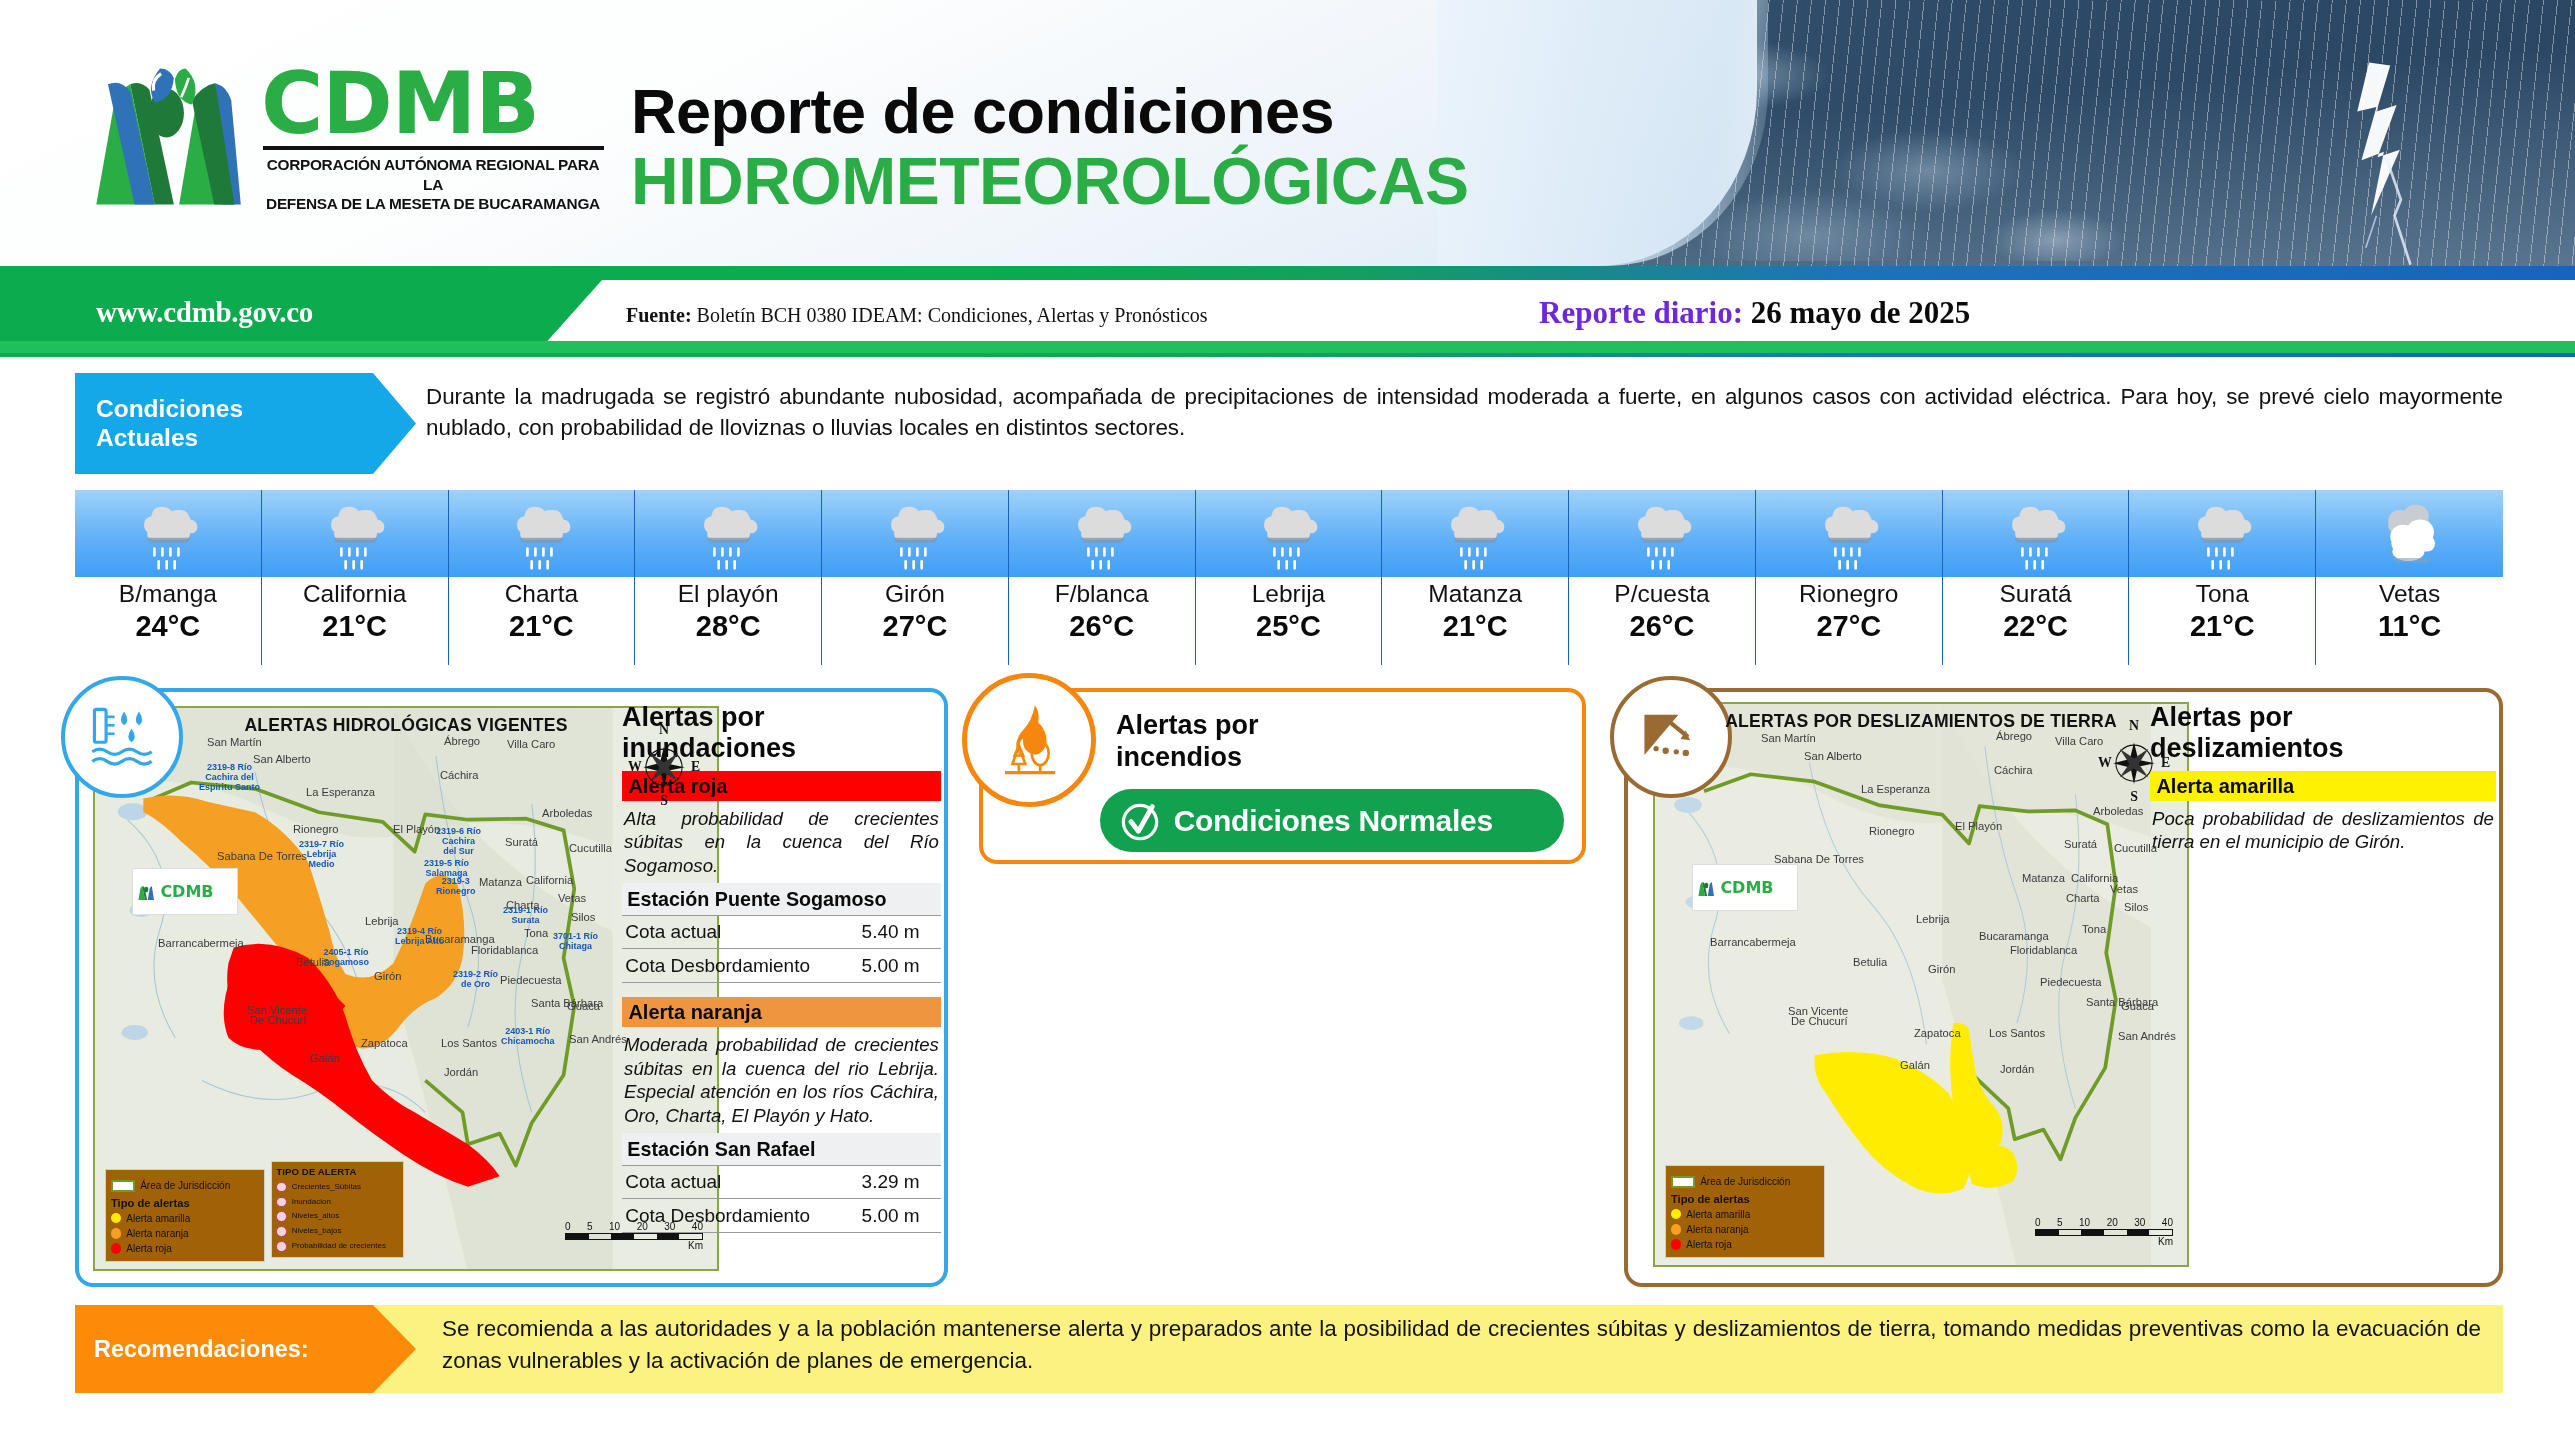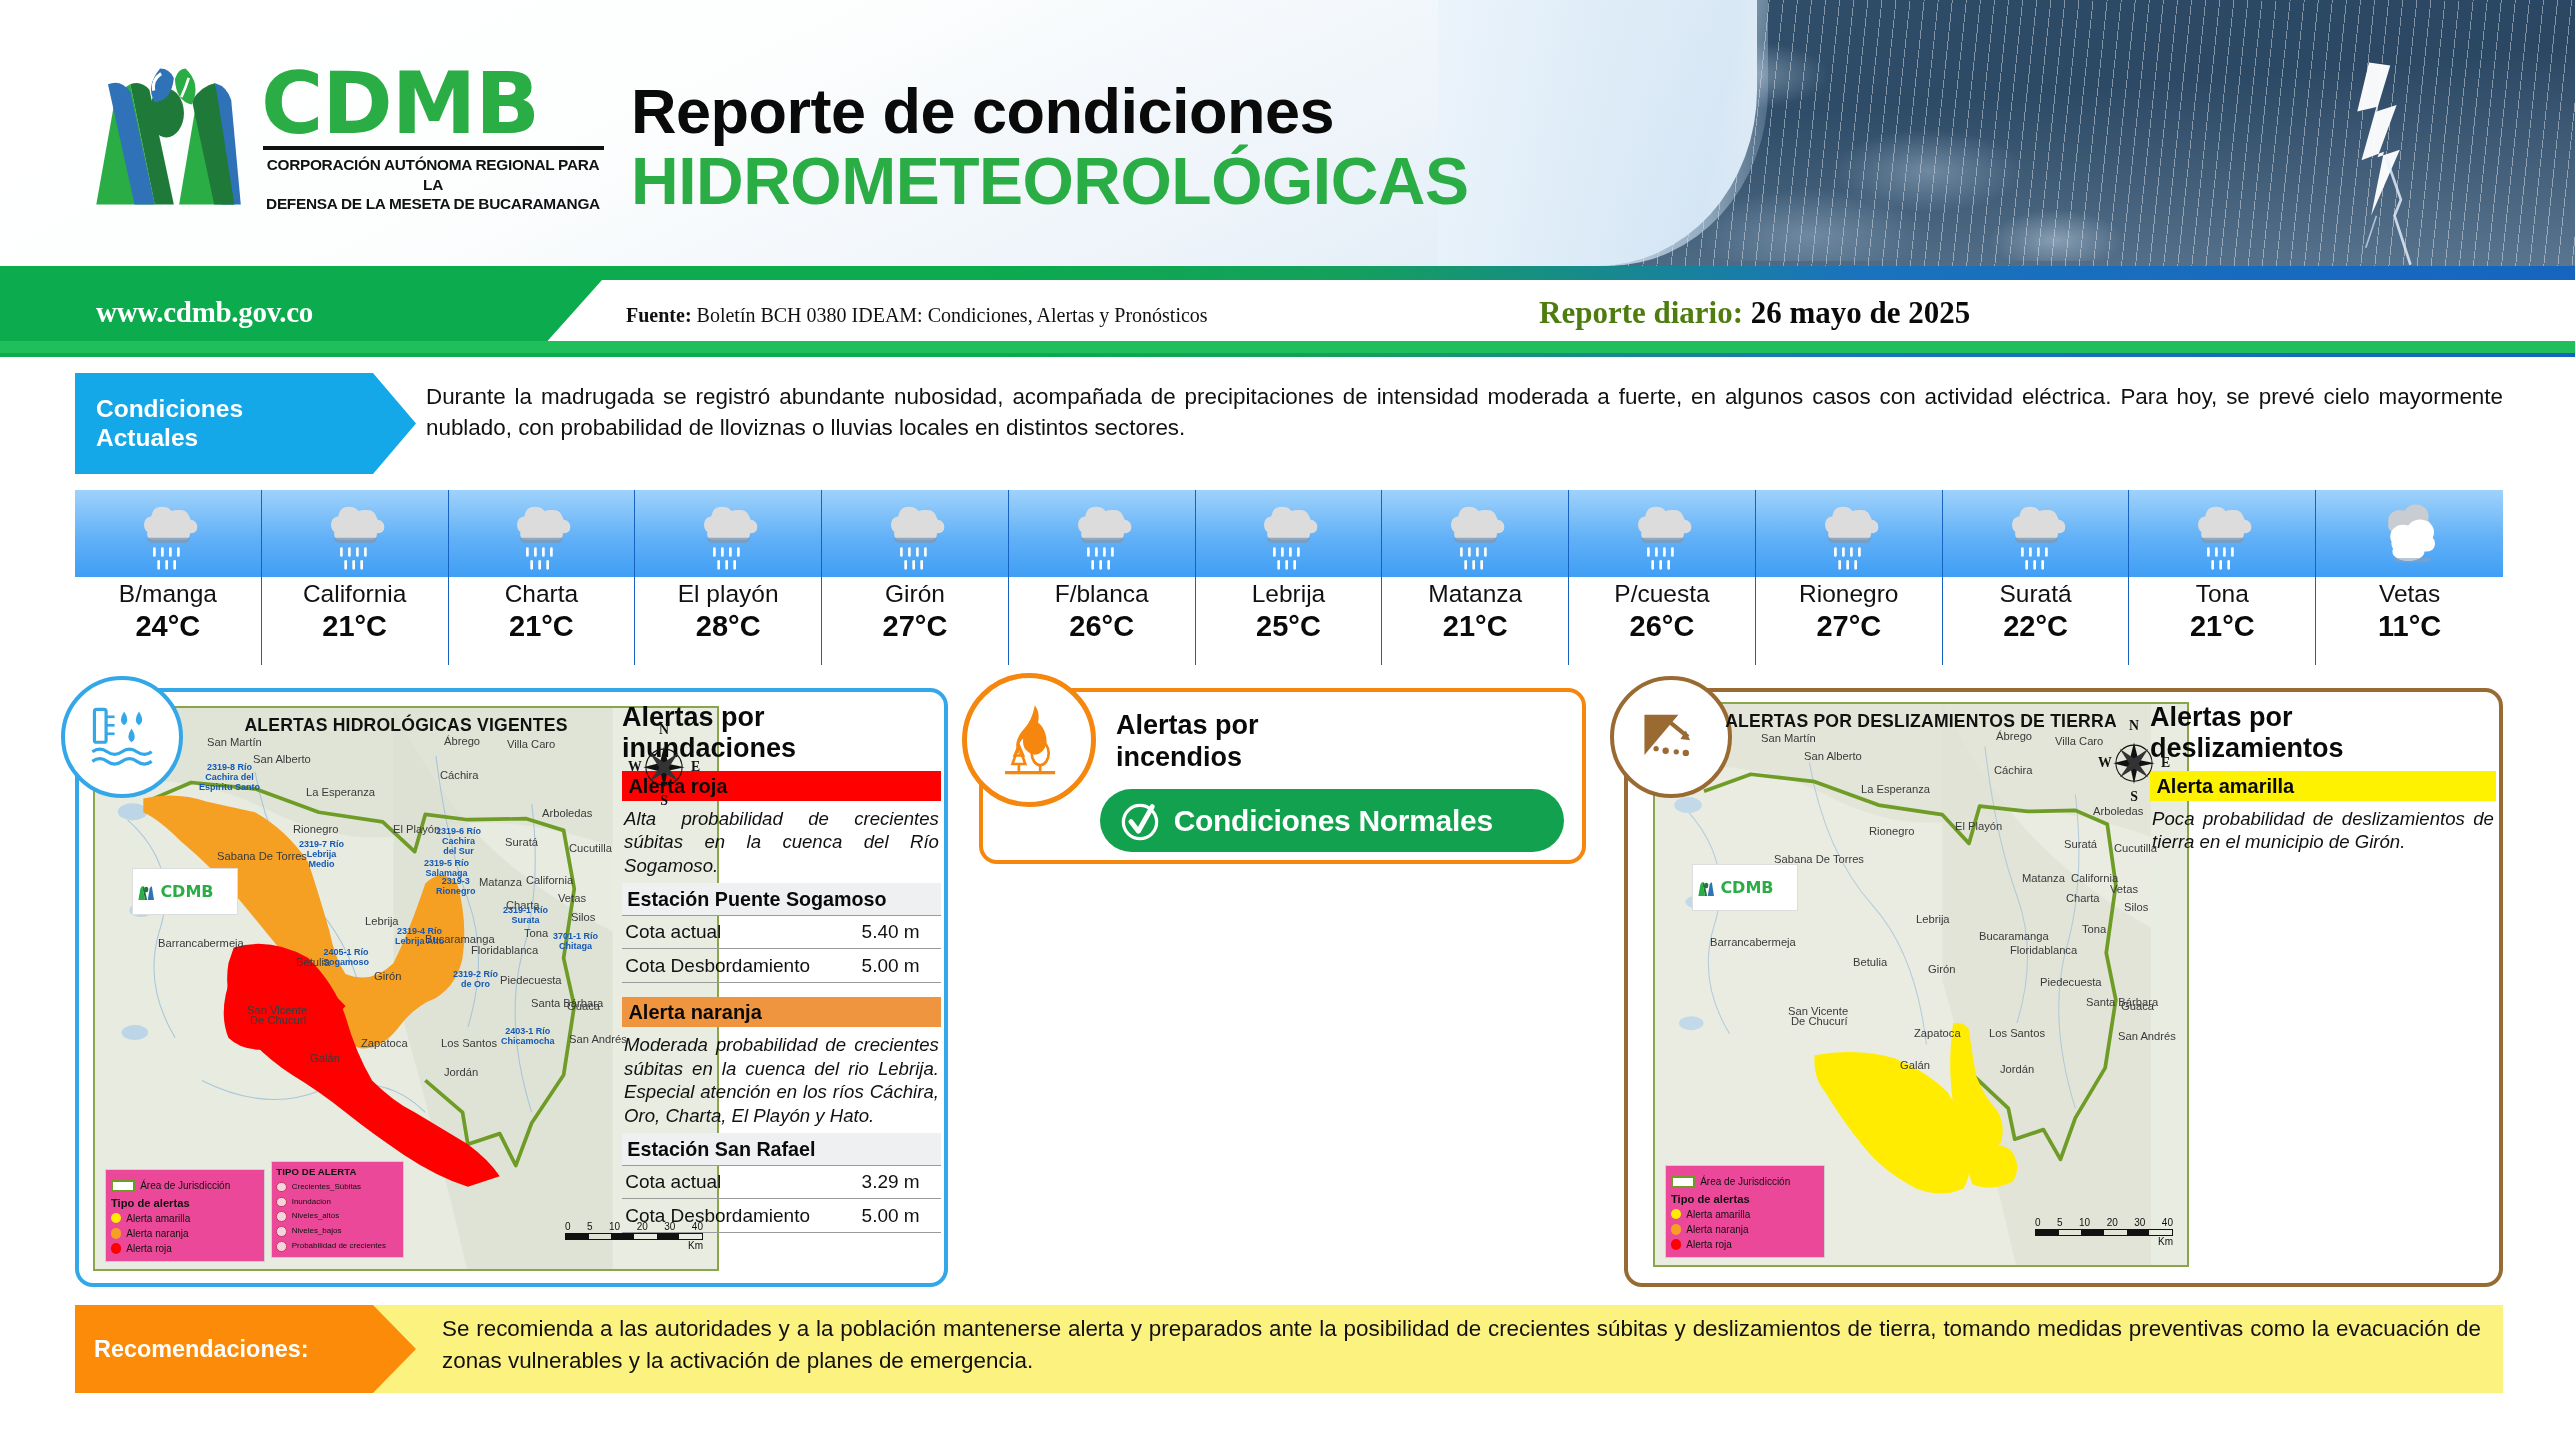--- a/index.html
+++ b/index.html
@@ -86,21 +86,21 @@
   }
   .infobar-url {
     position:absolute; left:96px; top:30px;
     font-size:29px; font-weight:bold; color:#ffffff; letter-spacing:-0.3px;
   }
   .infobar-source {
     position:absolute; left:626px; top:38px; font-size:20px; color:#111;
   }
   .infobar-source b { font-weight:bold; }
   .infobar-date { position:absolute; left:1539px; top:29px; font-size:31px; font-weight:bold; }
-  .infobar-date .lbl { color:#4d7c0f; }
+  .infobar-date .lbl { color:#6d28d9; }
   .infobar-date .val { color:#0a0a0a; }
   .infobar-rule { position:absolute; left:0; top:341px; width:2576px; height:11.7px; background:#1fbf5c; }
 
   
   .cond { position:absolute; left:75px; top:373px; width:2428px; height:101px; }
   .cond-tag {
     position:absolute; left:0; top:0; width:341px; height:101px; background:#14a8e8;
     clip-path: polygon(0 0, 298px 0, 341px 50%, 298px 100%, 0 100%);
     color:#fff; font-size:24.5px; font-weight:bold; line-height:1.18;
     padding:22.4px 0 0 21px;
@@ -196,21 +196,21 @@
     color:#fff; font-size:23.4px; font-weight:bold;
     display:flex; align-items:center; padding-left:19px;
   }
   .rec-text {
     position:absolute; left:367px; top:7.5px; width:2039px;
     font-size:22.4px; color:#111; line-height:1.45; text-align:justify;
   }
 
   
   .lg {
-    position:absolute; background:#ec4899; border:1.1px solid #cfcfcf; z-index:7;
+    position:absolute; background:#a16207; border:1.1px solid #cfcfcf; z-index:7;
     font-size:10px; color:#111;
   }
   .lg-a { left:9.6px; bottom:7.5px; width:160px; padding:5.3px 5.3px 6.4px 5.3px; }
   .lg-b { left:176px; bottom:11.7px; width:133px; padding:4.8px 4.3px; }
   .lg-row { display:flex; align-items:flex-start; gap:4.8px; margin-top:4.3px; }
   .dot { width:10.6px; height:10.6px; border-radius:50%; display:inline-block; }
   .lg-t { font-size:11.2px; font-weight:bold; margin-top:4.8px; }
   .lg-jur { width:24.5px; height:11.7px; border:2.1px solid #6f9c26; background:#fff; }
   .lg-bh { font-size:9.6px; font-weight:bold; letter-spacing:0.1px; }
   .lg-ico { width:10.6px; height:10.6px; border-radius:50%; border:1.1px solid #c43a5e; background:#f6d3dd; }

